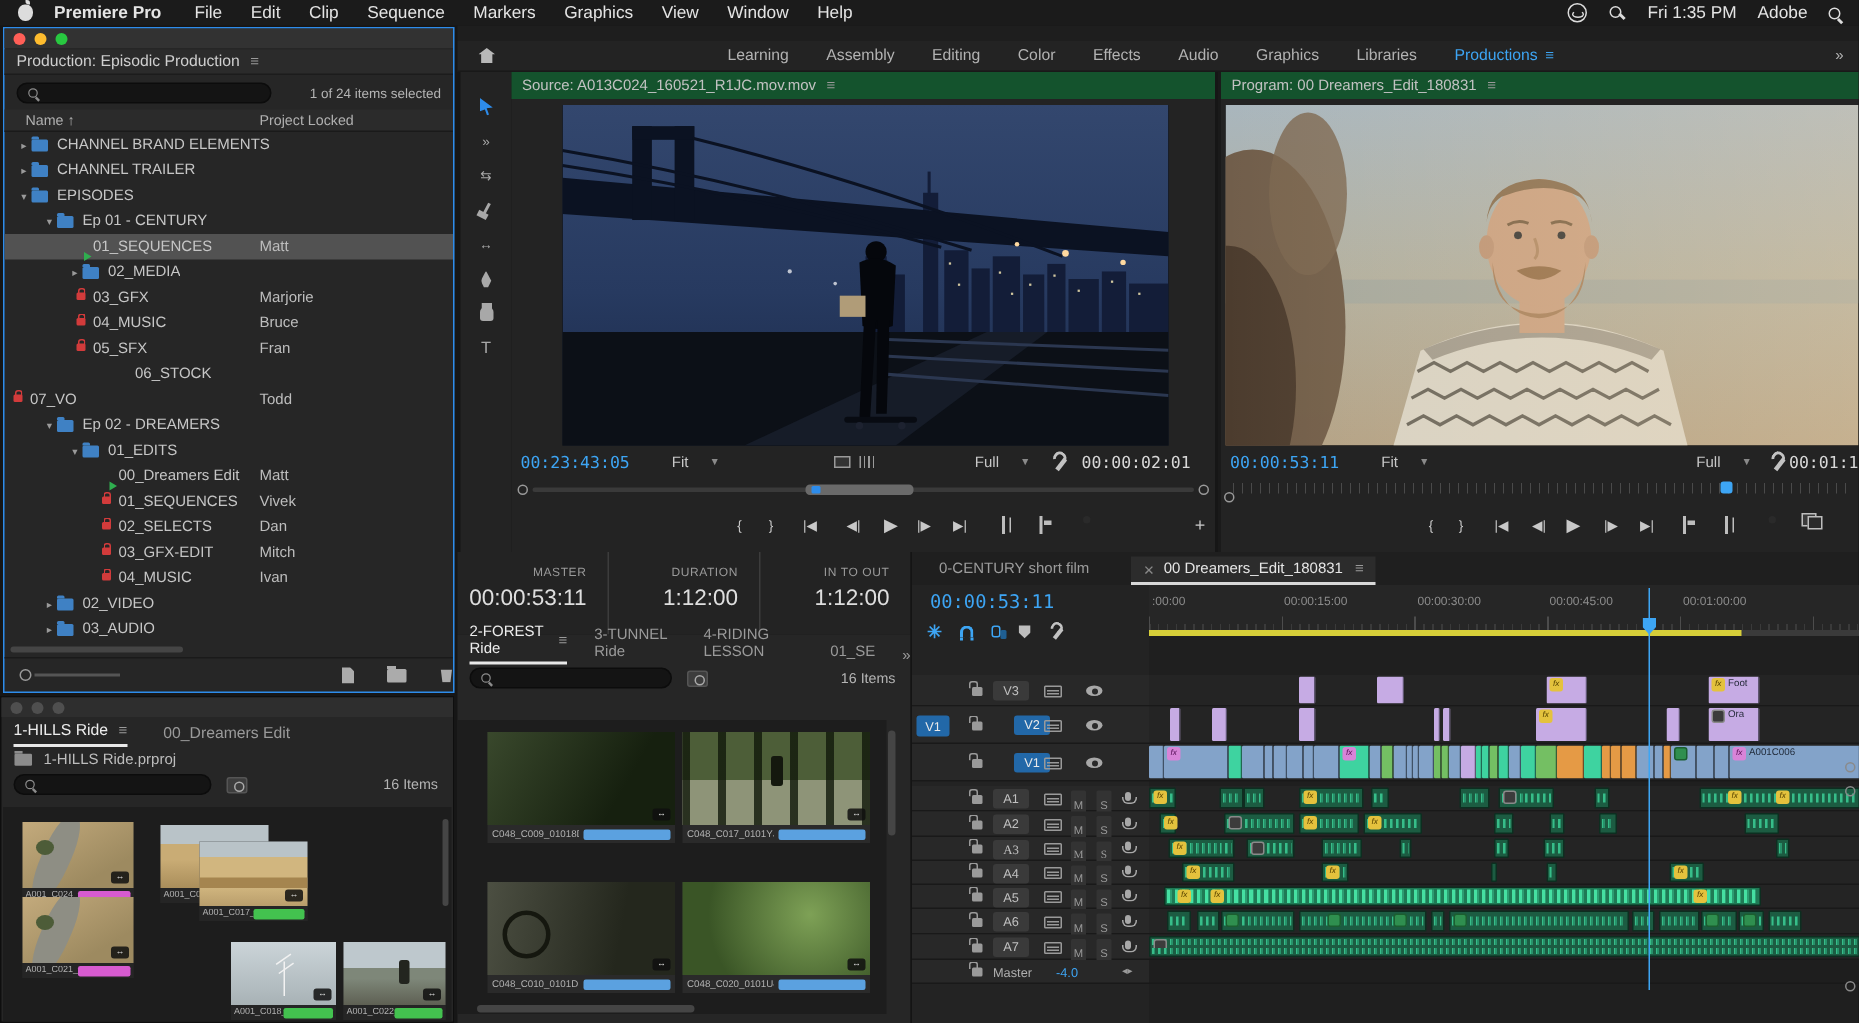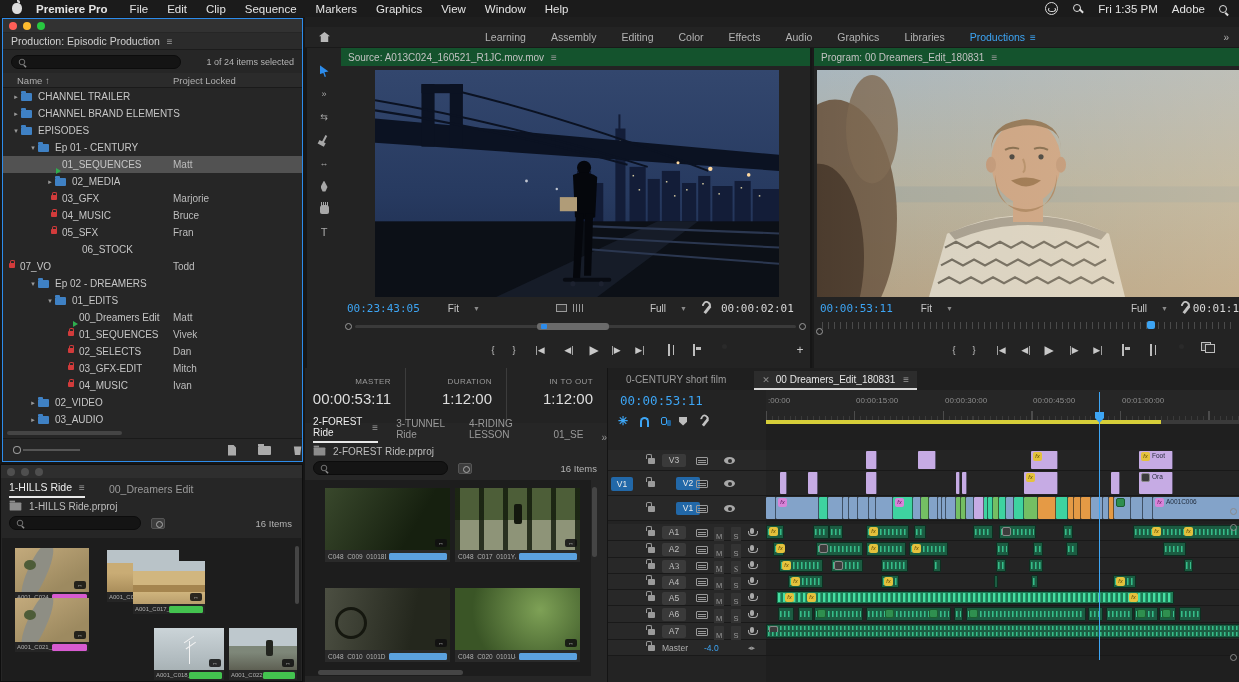--- a/index.html
+++ b/index.html
@@ -280,26 +280,26 @@
     <span id="prod-sel">1 of 24 items selected</span>
   </div>
   <div id="prod-cols">
     <span class="c1">Name ↑</span>
     <span class="c2">Project Locked</span>
   </div>
   <div id="tree">
       <div class="trow" style="padding-left: 8px;">
         <span class="chev">▸</span>
         <span class="folder-ic"></span>
-        <span class="nowrap">CHANNEL TRAILER</span>
+        <span class="nowrap">CHANNEL BRAND ELEMENTS</span>
       </div>
       <div class="trow" style="padding-left: 8px;">
         <span class="chev">▸</span>
         <span class="folder-ic"></span>
-        <span class="nowrap">CHANNEL BRAND ELEMENTS</span>
+        <span class="nowrap">CHANNEL TRAILER</span>
       </div>
       <div class="trow" style="padding-left: 8px;">
         <span class="chev">▾</span>
         <span class="folder-ic"></span>
         <span class="nowrap">EPISODES</span>
       </div>
       <div class="trow" style="padding-left: 25px;">
         <span class="chev">▾</span>
         <span class="folder-ic"></span>
         <span class="nowrap">Ep 01 - CENTURY</span>
@@ -326,21 +326,21 @@
         <span class="doc-wrap"><span class="doc-ic"></span><span class="lock-badge"></span></span>
         <span class="nowrap">04_MUSIC</span>
         <span class="by">Bruce</span>
       </div>
       <div class="trow" style="padding-left: 42px;">
         <span class="chev"></span>
         <span class="doc-wrap"><span class="doc-ic"></span><span class="lock-badge"></span></span>
         <span class="nowrap">05_SFX</span>
         <span class="by">Fran</span>
       </div>
-      <div class="trow" style="padding-left: 62px;">
+      <div class="trow" style="padding-left: 42px; margin-left: 28px;">
         <span class="chev"></span>
         <span class="doc-wrap"><span class="doc-ic"></span></span>
         <span class="nowrap">06_STOCK</span>
       </div>
       <div class="trow" style="">
         <span class="chev"></span>
         <span class="doc-wrap"><span class="doc-ic"></span><span class="lock-badge"></span></span>
         <span class="nowrap">07_VO</span>
         <span class="by">Todd</span>
       </div>
@@ -743,24 +743,20 @@
   </section>
 
 <section id="forest">
   <div class="ptabs" id="forestTabs">
       <span class="ptab active">2-FOREST Ride<span class="hamb">≡</span></span>
       <span class="ptab">3-TUNNEL Ride</span>
       <span class="ptab">4-RIDING LESSON</span>
       <span class="ptab">01_SE</span>
       <span>»</span>
     </div>
-  <div class="crumb">
-    <span class="newbin-ic"></span>
-    <span>2-FOREST Ride.prproj</span>
-  </div>
   <div class="srow">
     <span class="searchbox" style="width:135px">
         <span class="mag"></span>
       </span>
     <span class="filter-ic"></span>
     <span class="count">16 Items</span>
   </div>
   <div id="forest-grid">
       <div class="fcell" style="left: 20px; top: 8px;">
         <div class="img art-forest-floor">

